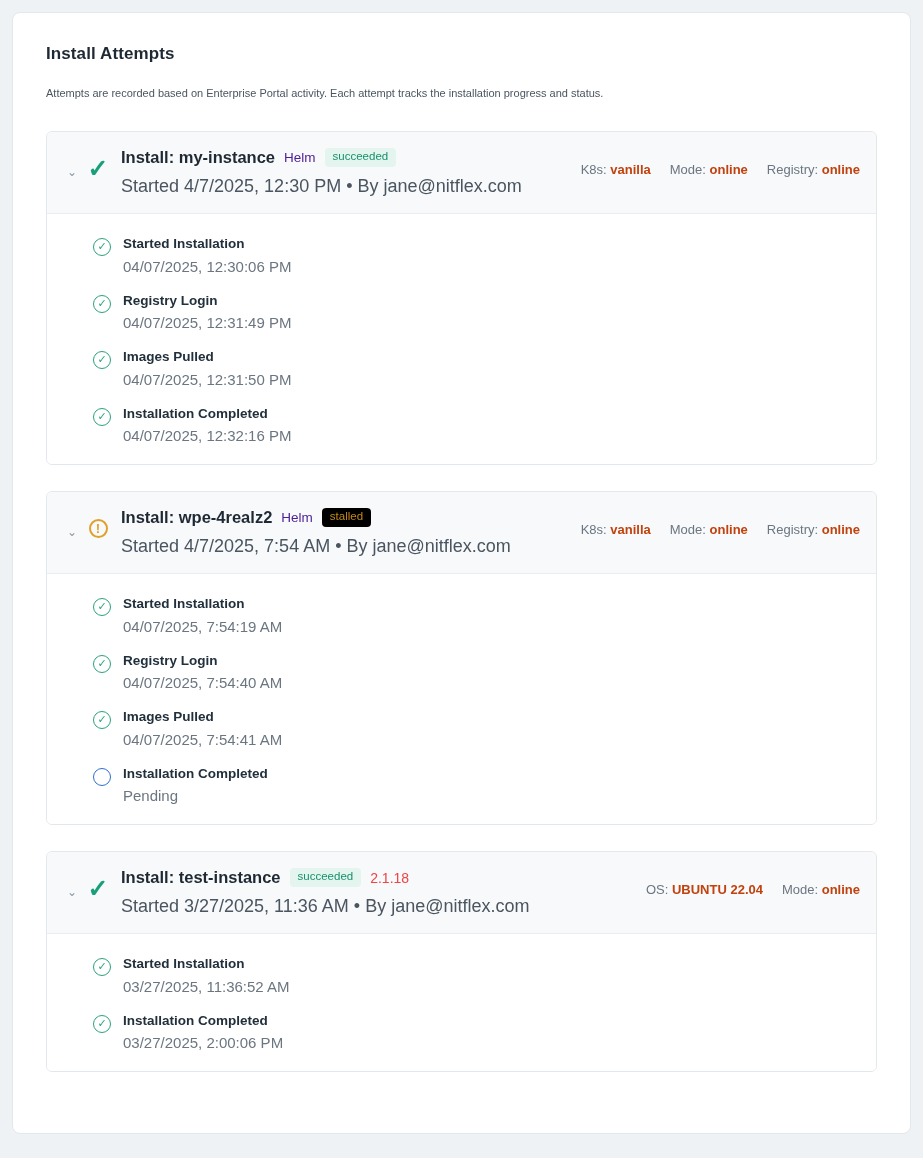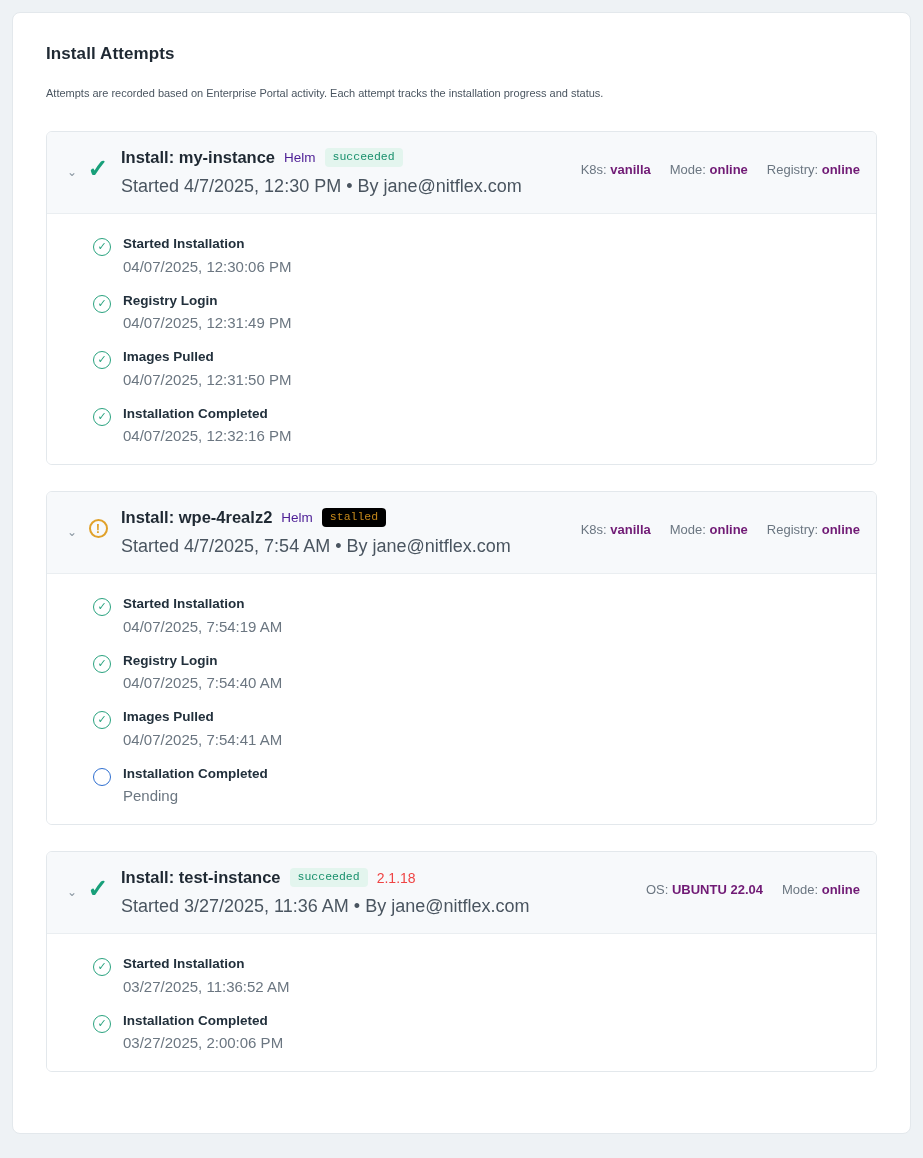--- a/index.html
+++ b/index.html
@@ -112,21 +112,20 @@
   }
   .attempt-kind {
     font-size: 13.5px;
     color: #4c1d95;
   }
   .badge {
     font-size: 11.5px;
     padding: 3px 8px 4px 8px;
     border-radius: 4px;
     line-height: 1;
-    font-family: Liberation Mono, monospace;
   }
   .badge-succeeded {
     background: #e3f5ee;
     color: #18906c;
   }
   .badge-stalled {
     background: #000000;
     color: #c4871a;
   }
   .attempt-version {
@@ -143,21 +142,21 @@
     display: flex;
     align-items: center;
     gap: 19px;
     font-size: 13px;
     color: #6b7681;
     margin-top: 16px;
     padding-left: 18px;
     white-space: nowrap;
   }
   .header-meta b {
-    color: #701a75;
+    color: #c2410c;
     font-weight: bold;
   }
   .steps {
     padding: 22px 16px 20px 46px;
     background: #ffffff;
   }
   .step {
     display: flex;
     align-items: flex-start;
     margin-bottom: 18px;

